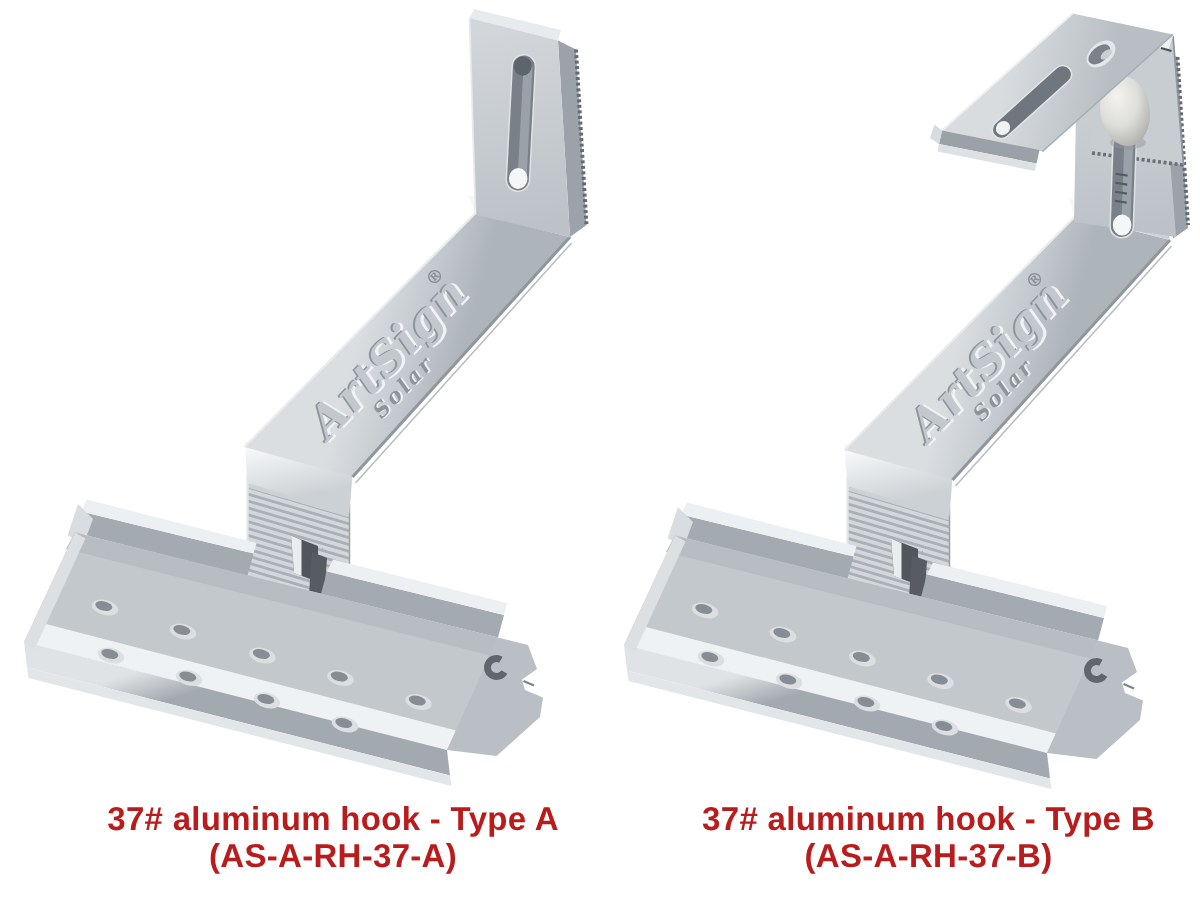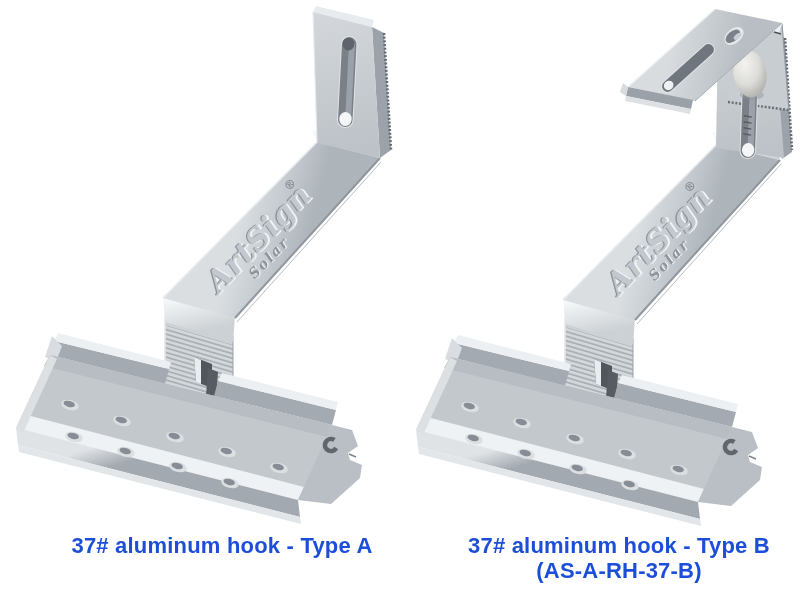--- a/index.html
+++ b/index.html
@@ -2,21 +2,21 @@
 <html><head>
 <meta charset="utf-8">
 <style>
   html,body { margin:0; padding:0; background:#ffffff; }
   .canvas {
     position:relative; width:800px; height:602px; background:#ffffff;
     font-family:"Liberation Sans", sans-serif; overflow:hidden;
   }
   .caption {
     position:absolute; top:533px; width:400px; text-align:center;
-    color:#1d4ed8; font:700 22px/25px "Liberation Sans", sans-serif;
+    color:#b91c1c; font:700 22px/25px "Liberation Sans", sans-serif;
     letter-spacing:0.2px;
   }
   .caption .code { font:700 22px/25px "Liberation Sans", sans-serif; }
   .cap-a { left:22px; }
   .cap-b { left:419px; }
   
   .lg  { font:italic 700 30px "DejaVu Serif", serif; letter-spacing:1px; }
   .lg1 { fill:#f0f3f5; }
   .lg2 { fill:#8d949b; }
   .lg3 { fill:#c2c8cd; }
@@ -238,19 +238,20 @@
       <text class="lgr" x="122" y="-21">®</text>
       <text class="lgs lgs1" x="36" y="16.5">Solar</text>
       <text class="lgs lgs2" x="35" y="15.5">Solar</text>
     </g>
   </g>
 </svg>
 
 
 <div class="caption cap-a">
   <div>37# aluminum hook - Type A</div>
+  <div class="code">(AS-A-RH-37-A)</div>
 </div>
 <div class="caption cap-b">
   <div>37# aluminum hook - Type B</div>
   <div class="code">(AS-A-RH-37-B)</div>
 </div>
 
 </div>
 
 </body></html>

